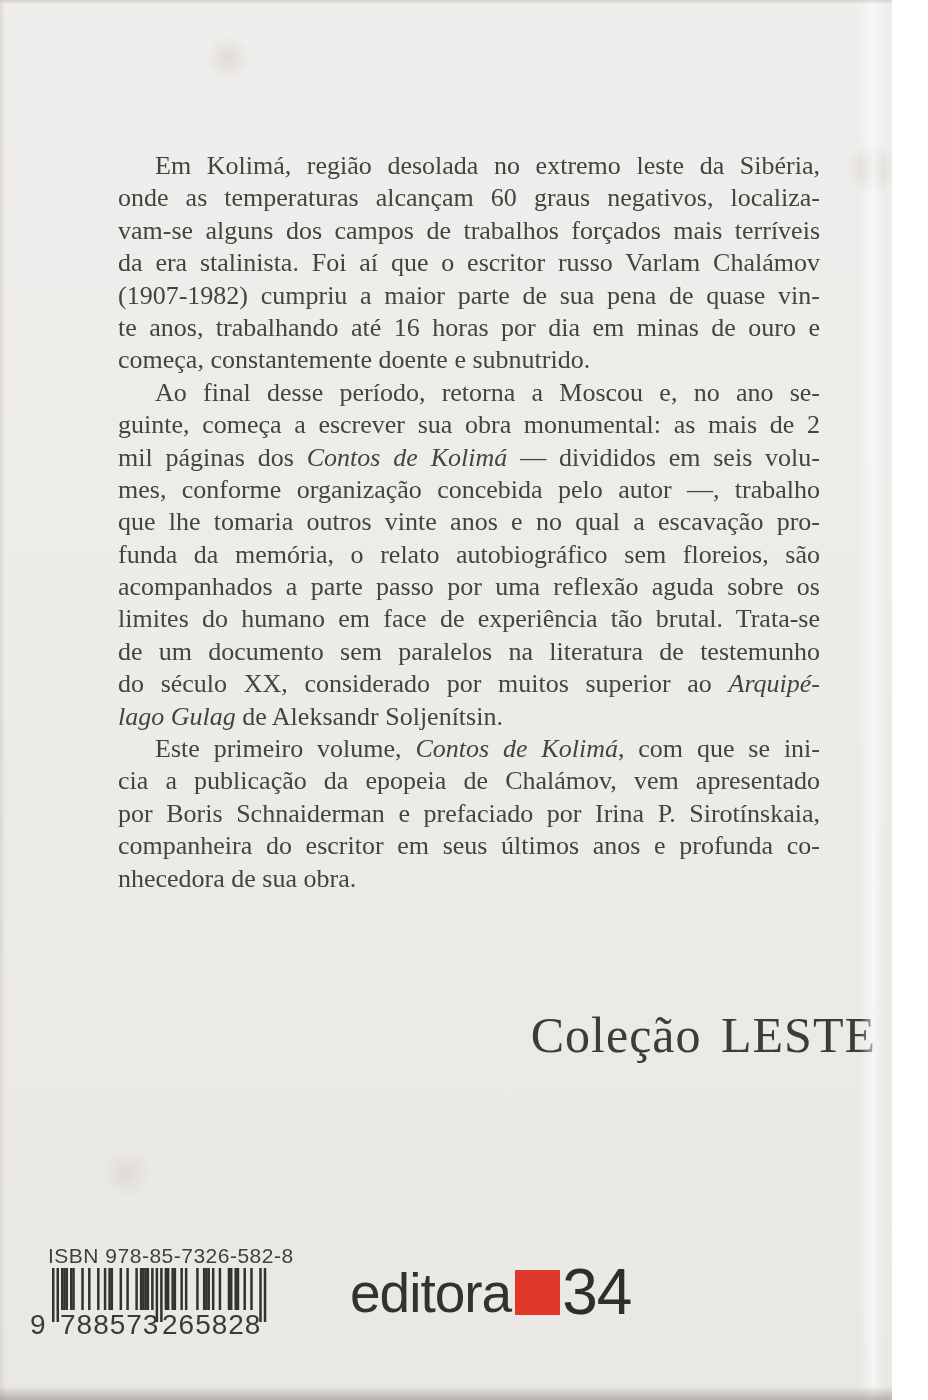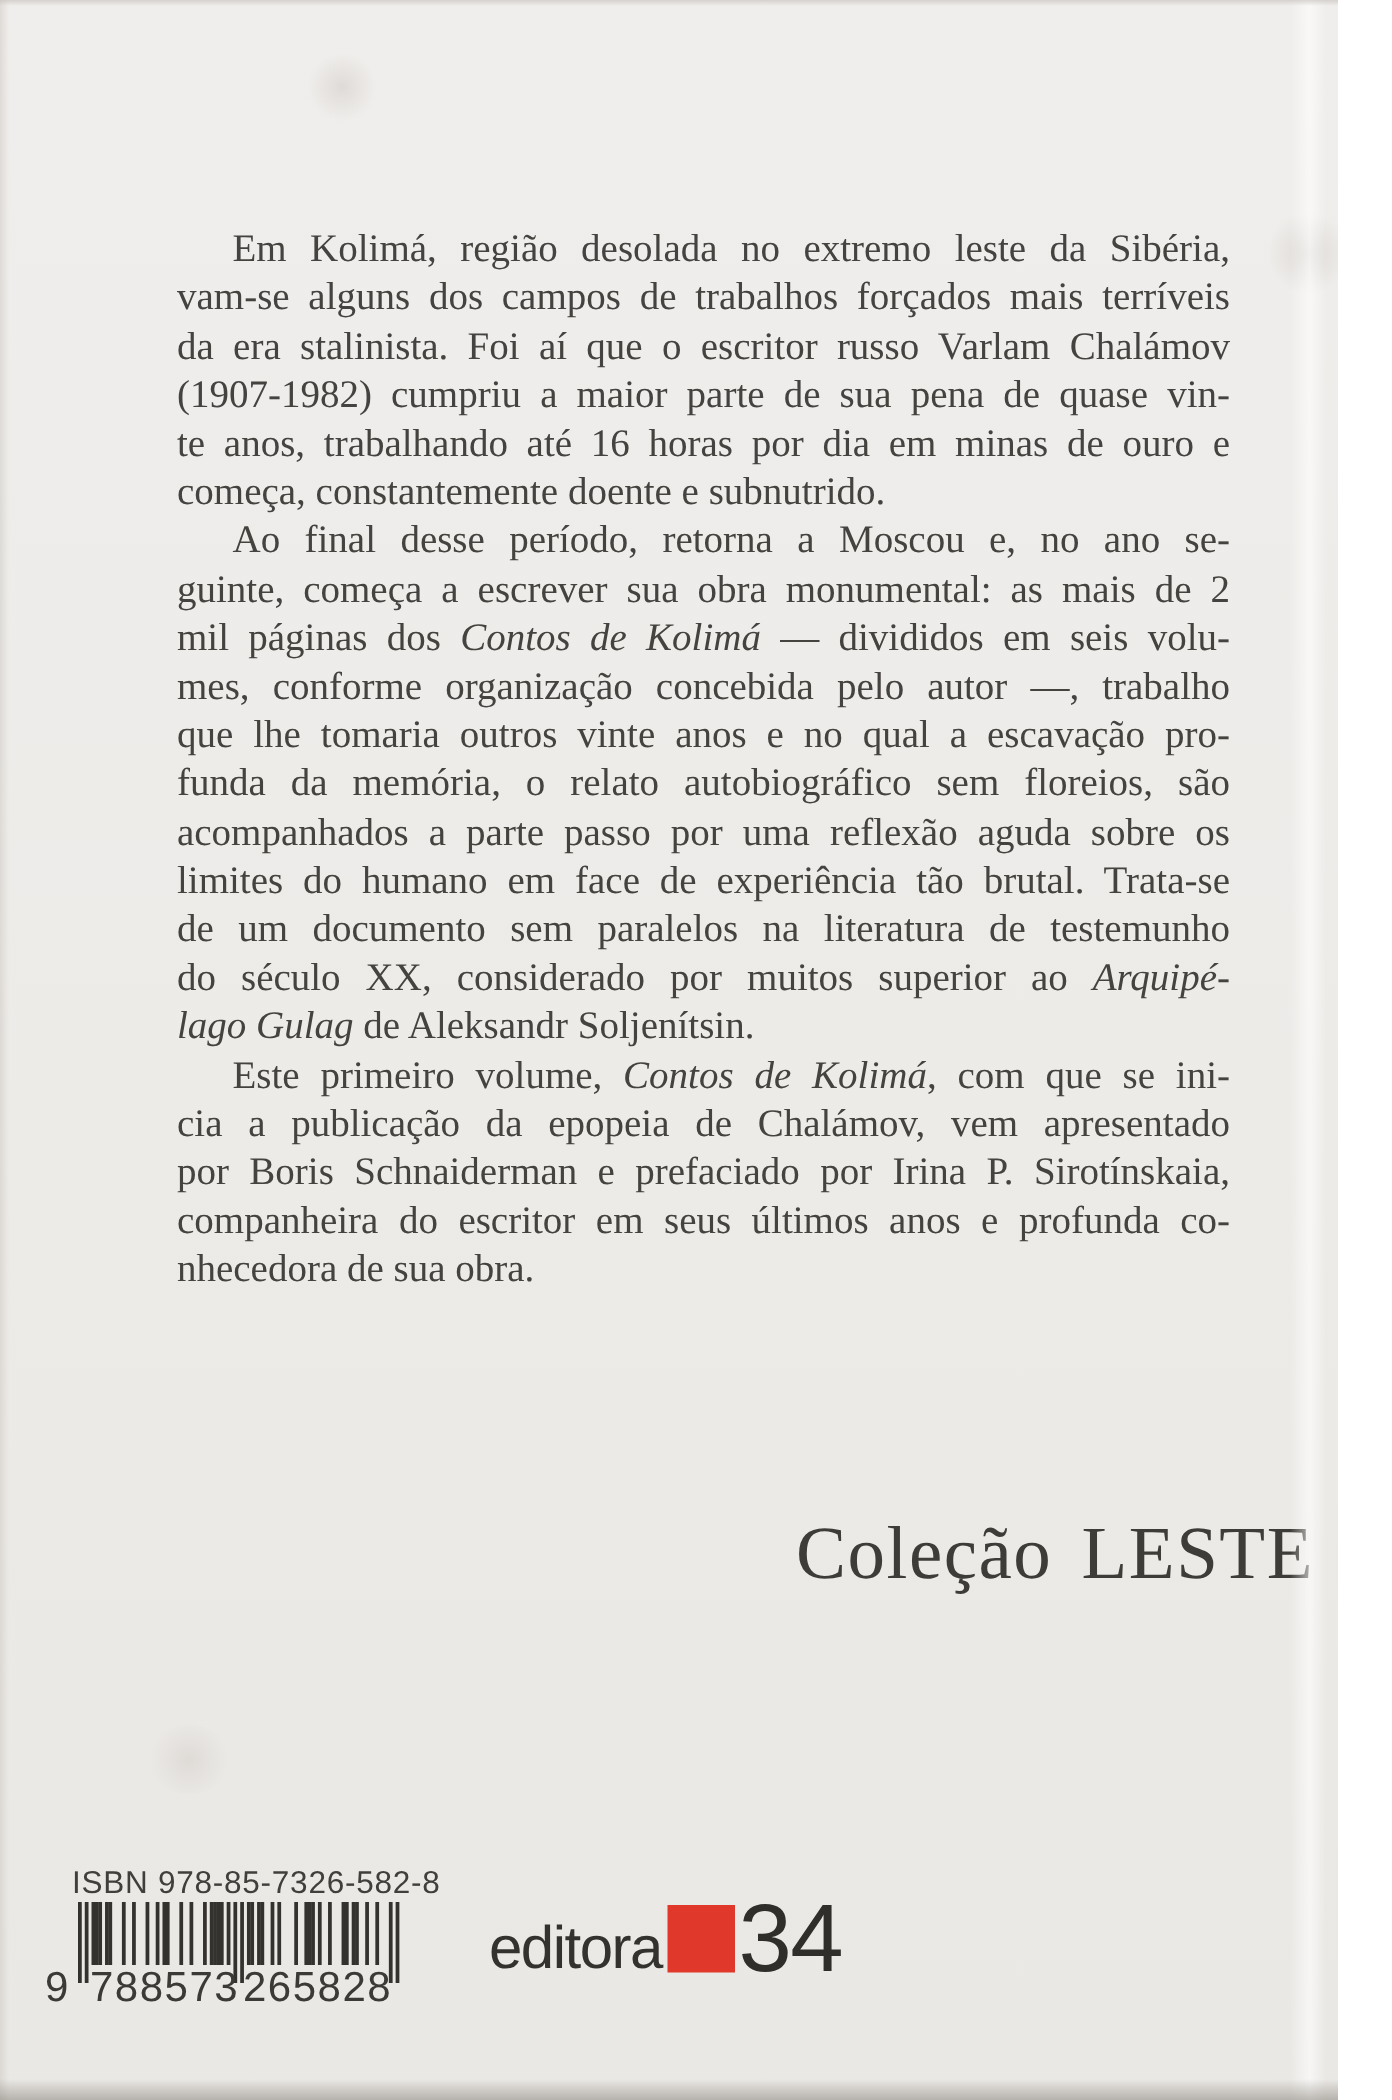--- a/index.html
+++ b/index.html
@@ -64,31 +64,32 @@
     font-size:21px;line-height:24px;letter-spacing:.5px;white-space:nowrap;}
   .bars{display:block;margin-left:20px;}
   .bc-digits{position:relative;height:30px;margin-top:-14px;font-size:28px;line-height:30px;color:#3b3a37;}
   .bc-digits .d-first{position:absolute;left:0;top:0;}
   .bc-digits .d-left{position:absolute;left:30px;top:0;width:94px;letter-spacing:1px;}
   .bc-digits .d-right{position:absolute;left:132px;top:0;width:94px;letter-spacing:1px;text-align:center;}
 
   
   .logo{position:absolute;left:326px;top:1258px;height:58px;
     display:flex;align-items:flex-end;font-family:"Liberation Sans", sans-serif;}
-  .logo-name{font-size:40px;line-height:.78;color:#33322e;letter-spacing:-1px;padding-bottom:1px;}
+  .logo-name{font-size:55px;line-height:.78;color:#33322e;letter-spacing:-1px;padding-bottom:1px;margin-left:24px;}
   .logo-square{width:45px;height:45px;margin:0 2px 1px 4px;}
   .logo-number{font-size:64px;line-height:.75;color:#2f2e2b;letter-spacing:-1px;}
 </style>
 </head>
 <body>
 
 <div class="page">
 
   <div class="synopsis">
       <div class="line first"><span>Em Kolimá, região desolada no extremo leste da Sibéria,</span></div>
+      <div class="line"><span>onde as temperaturas alcançam 60 graus negativos, localiza-</span></div>
       <div class="line"><span>vam-se alguns dos campos de trabalhos forçados mais terríveis</span></div>
       <div class="line"><span>da era stalinista. Foi aí que o escritor russo Varlam Chalámov</span></div>
       <div class="line"><span>(1907-1982) cumpriu a maior parte de sua pena de quase vin-</span></div>
       <div class="line"><span>te anos, trabalhando até 16 horas por dia em minas de ouro e</span></div>
       <div class="line last"><span>começa, constantemente doente e subnutrido.</span></div>
       <div class="line first"><span>Ao final desse período, retorna a Moscou e, no ano se-</span></div>
       <div class="line"><span>guinte, começa a escrever sua obra monumental: as mais de 2</span></div>
       <div class="line"><span>mil páginas dos </span><em>Contos de Kolimá</em><span> — divididos em seis volu-</span></div>
       <div class="line"><span>mes, conforme organização concebida pelo autor —, trabalho</span></div>
       <div class="line"><span>que lhe tomaria outros vinte anos e no qual a escavação pro-</span></div>

